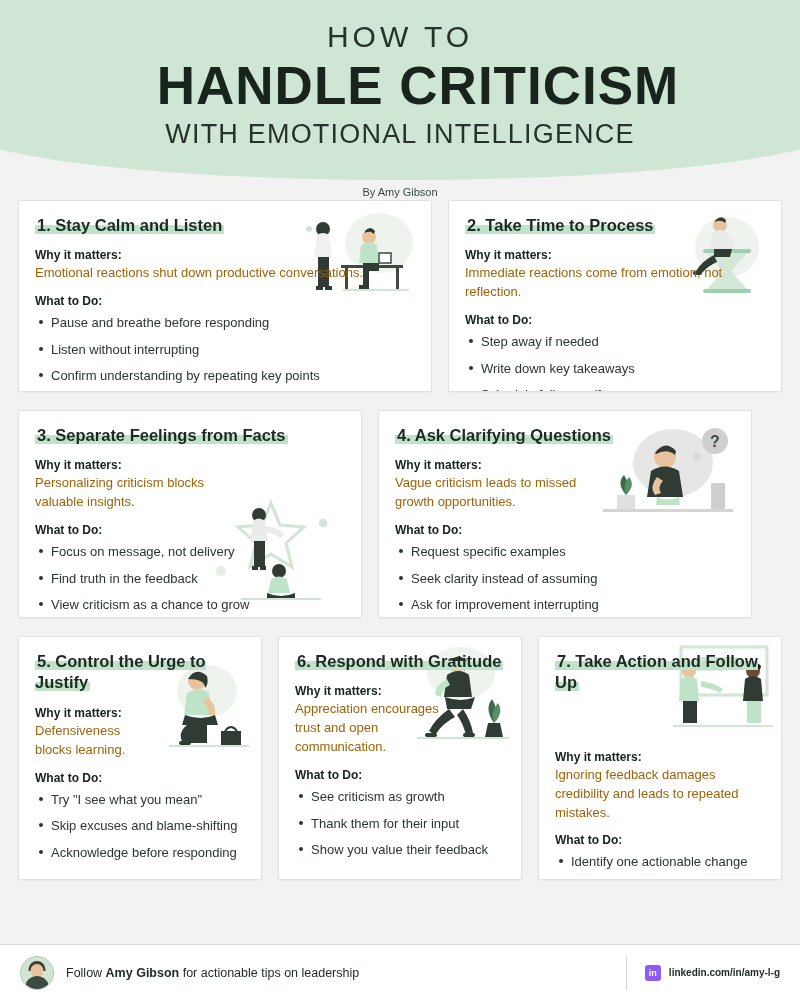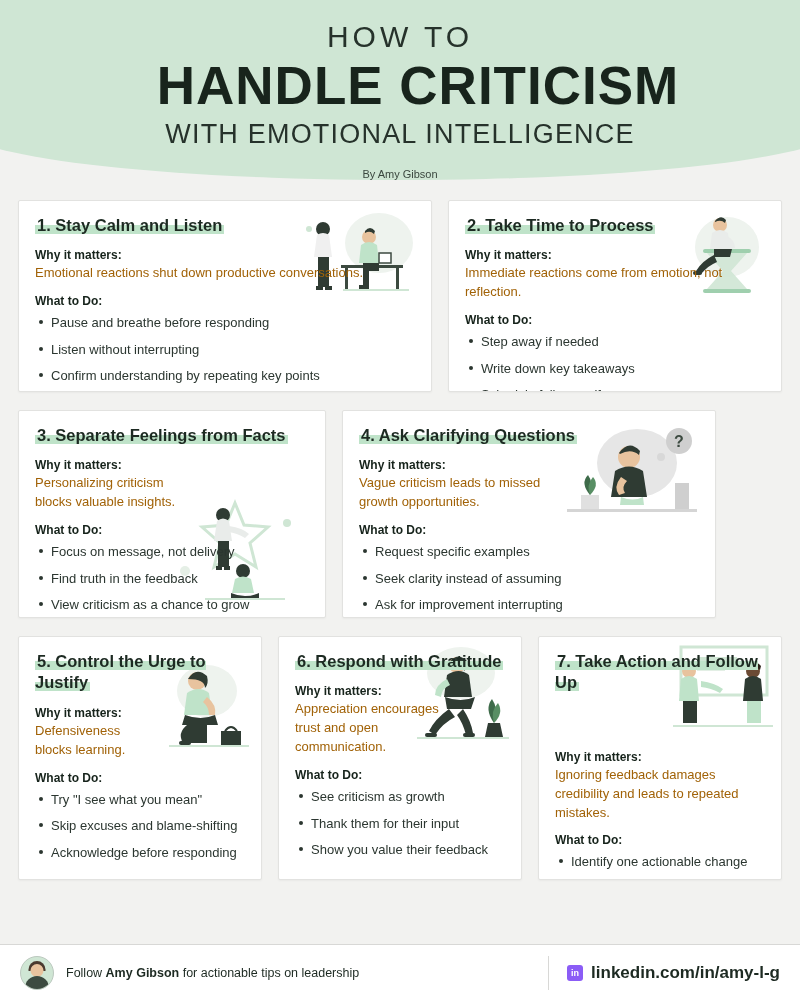--- a/index.html
+++ b/index.html
@@ -51,21 +51,21 @@
   }
   .h-sub {
     font-size: 27px;
     letter-spacing: 1.2px;
     color: #26322b;
     margin-top: 4px;
   }
   .h-author {
     font-size: 11px;
     color: #3a463e;
-    margin-top: 18px;
+    margin-top: 36px;
   }
 
   
   .grid {
     position: relative;
     padding: 0 18px;
   }
   .row {
     display: flex;
     gap: 16px;
@@ -209,21 +209,21 @@
     background: #8b5cf6;
     border-radius: 3px;
     color: #fff;
     font-size: 9px;
     font-weight: bold;
     line-height: 16px;
     text-align: center;
     font-family: "Liberation Sans", sans-serif;
   }
   .li-url {
-    font-size: 17px;
+    font-size: 10px;
     font-weight: bold;
     color: #1d2a22;
   }
 </style>
 </head>
 <body>
 
 <div class="page">
 
   <div class="header">
@@ -302,21 +302,21 @@
         <ul class="todo-list">
           <li>Step away if needed</li>
           <li>Write down key takeaways</li>
           <li>Schedule follow-up if necessary</li>
         </ul>
       </div>
     </div>
 
     <div class="row">
 
-      <div class="card" style="width:308px;height:208px;">
+      <div class="card" style="width:344px;height:208px;">
         <div class="illus" style="right:10px;bottom:4px;width:150px;height:120px;">
           <svg width="150" height="120" viewBox="0 0 150 120">
             <path d="M70 10 l9 22 24 2 -18 16 6 24 -21 -13 -21 13 6 -24 -18 -16 24 -2z" fill="none" stroke="#cfe6d4" stroke-width="3"></path>
             <circle cx="122" cy="30" r="4" fill="#cfe6d4"></circle>
             <circle cx="20" cy="78" r="5" fill="#e5efe6"></circle>
 
             <circle cx="58" cy="22" r="7" fill="#2f3b33"></circle>
             <path d="M52 28 q6 -5 12 0 l3 20 h-18z" fill="#e9ecea"></path>
             <rect x="53" y="48" width="11" height="26" fill="#2f3b33"></rect>
             <path d="M64 33 q14 2 20 8 l-4 4 q-8 -5 -17 -6z" fill="#e9ecea"></path>

